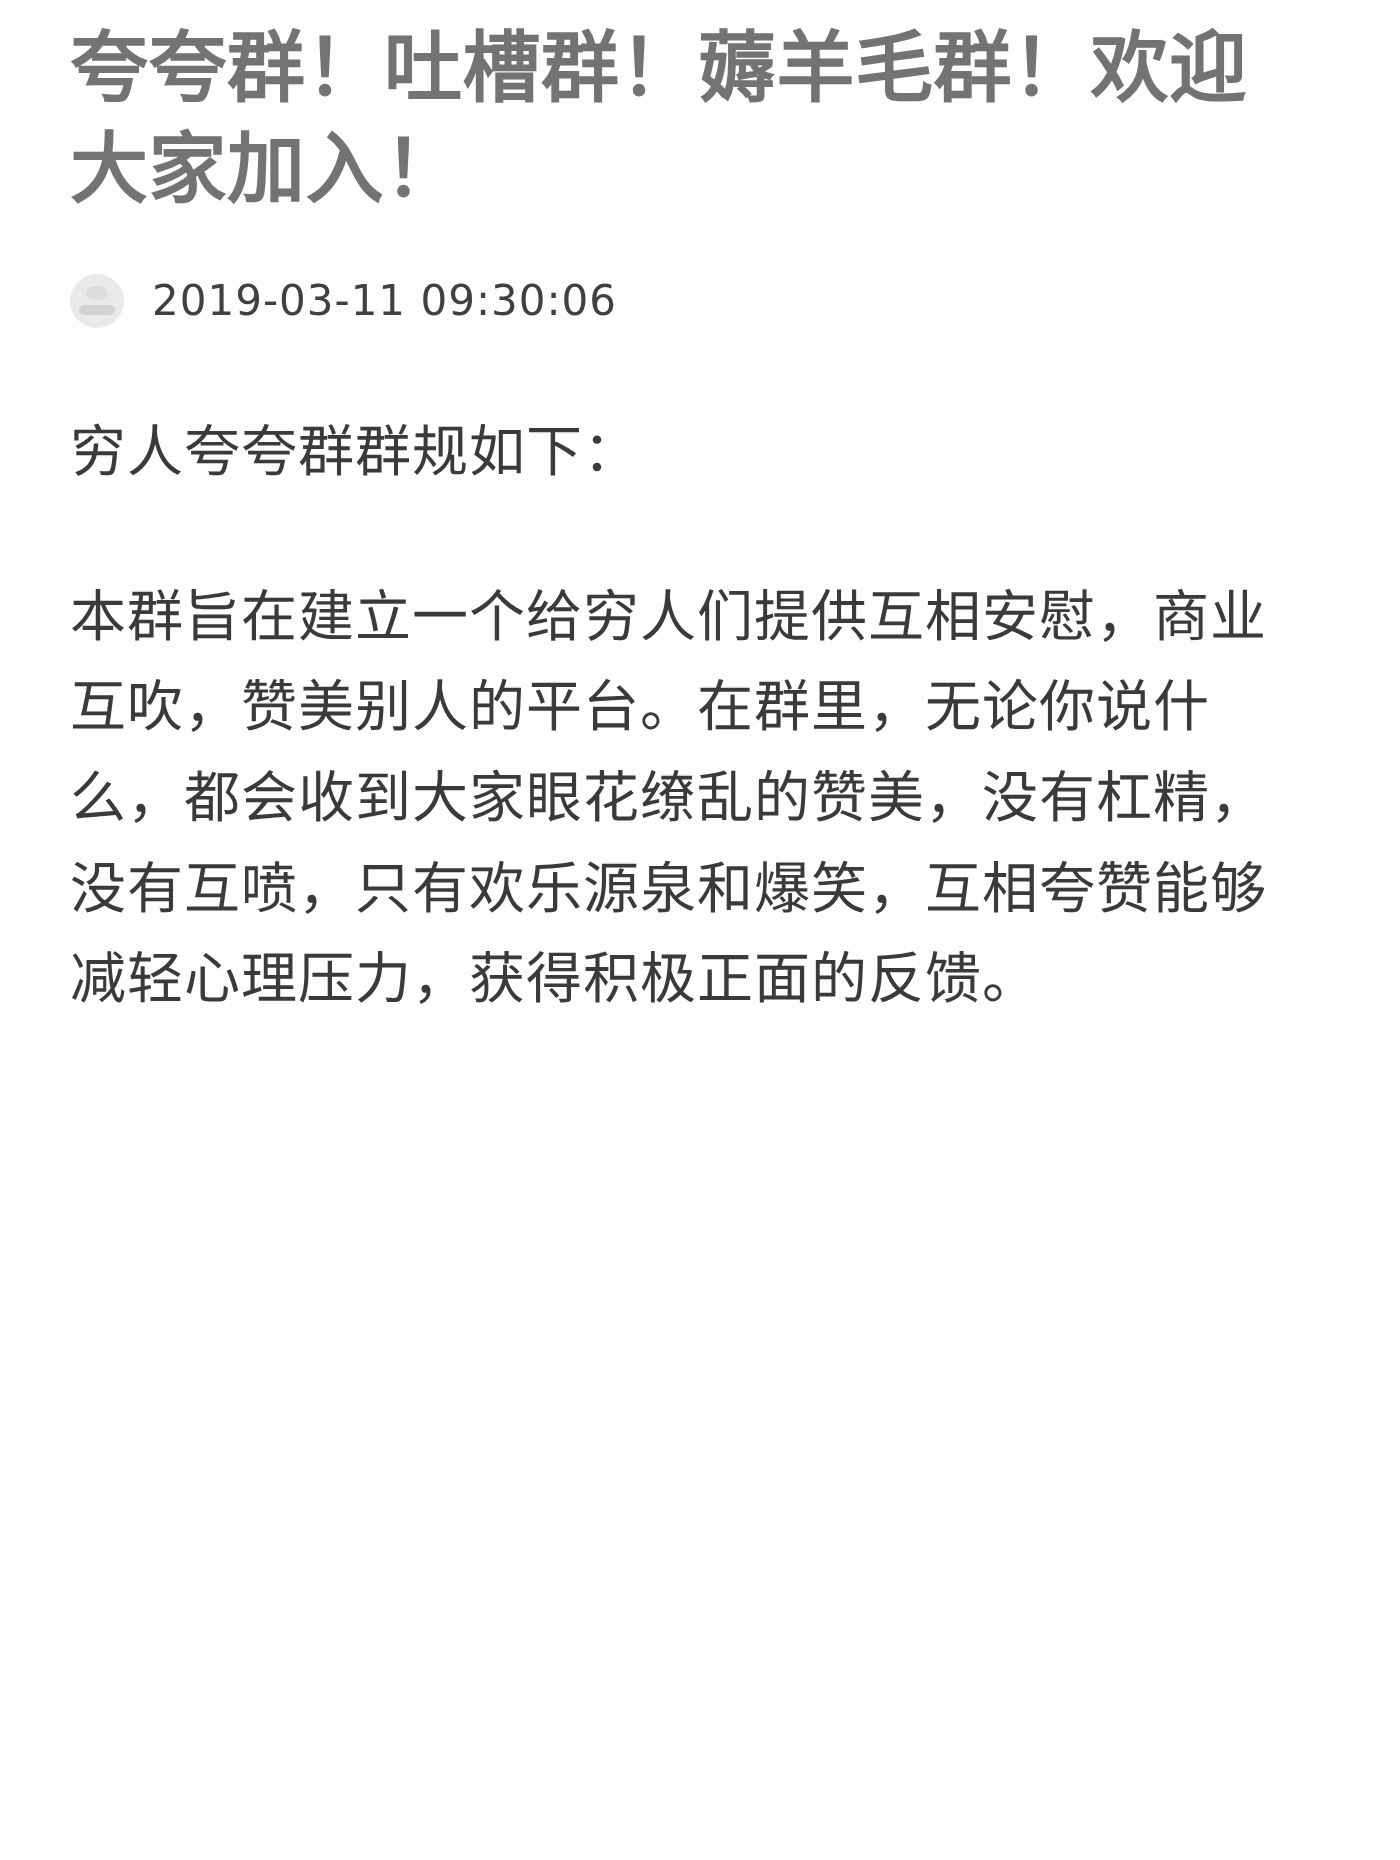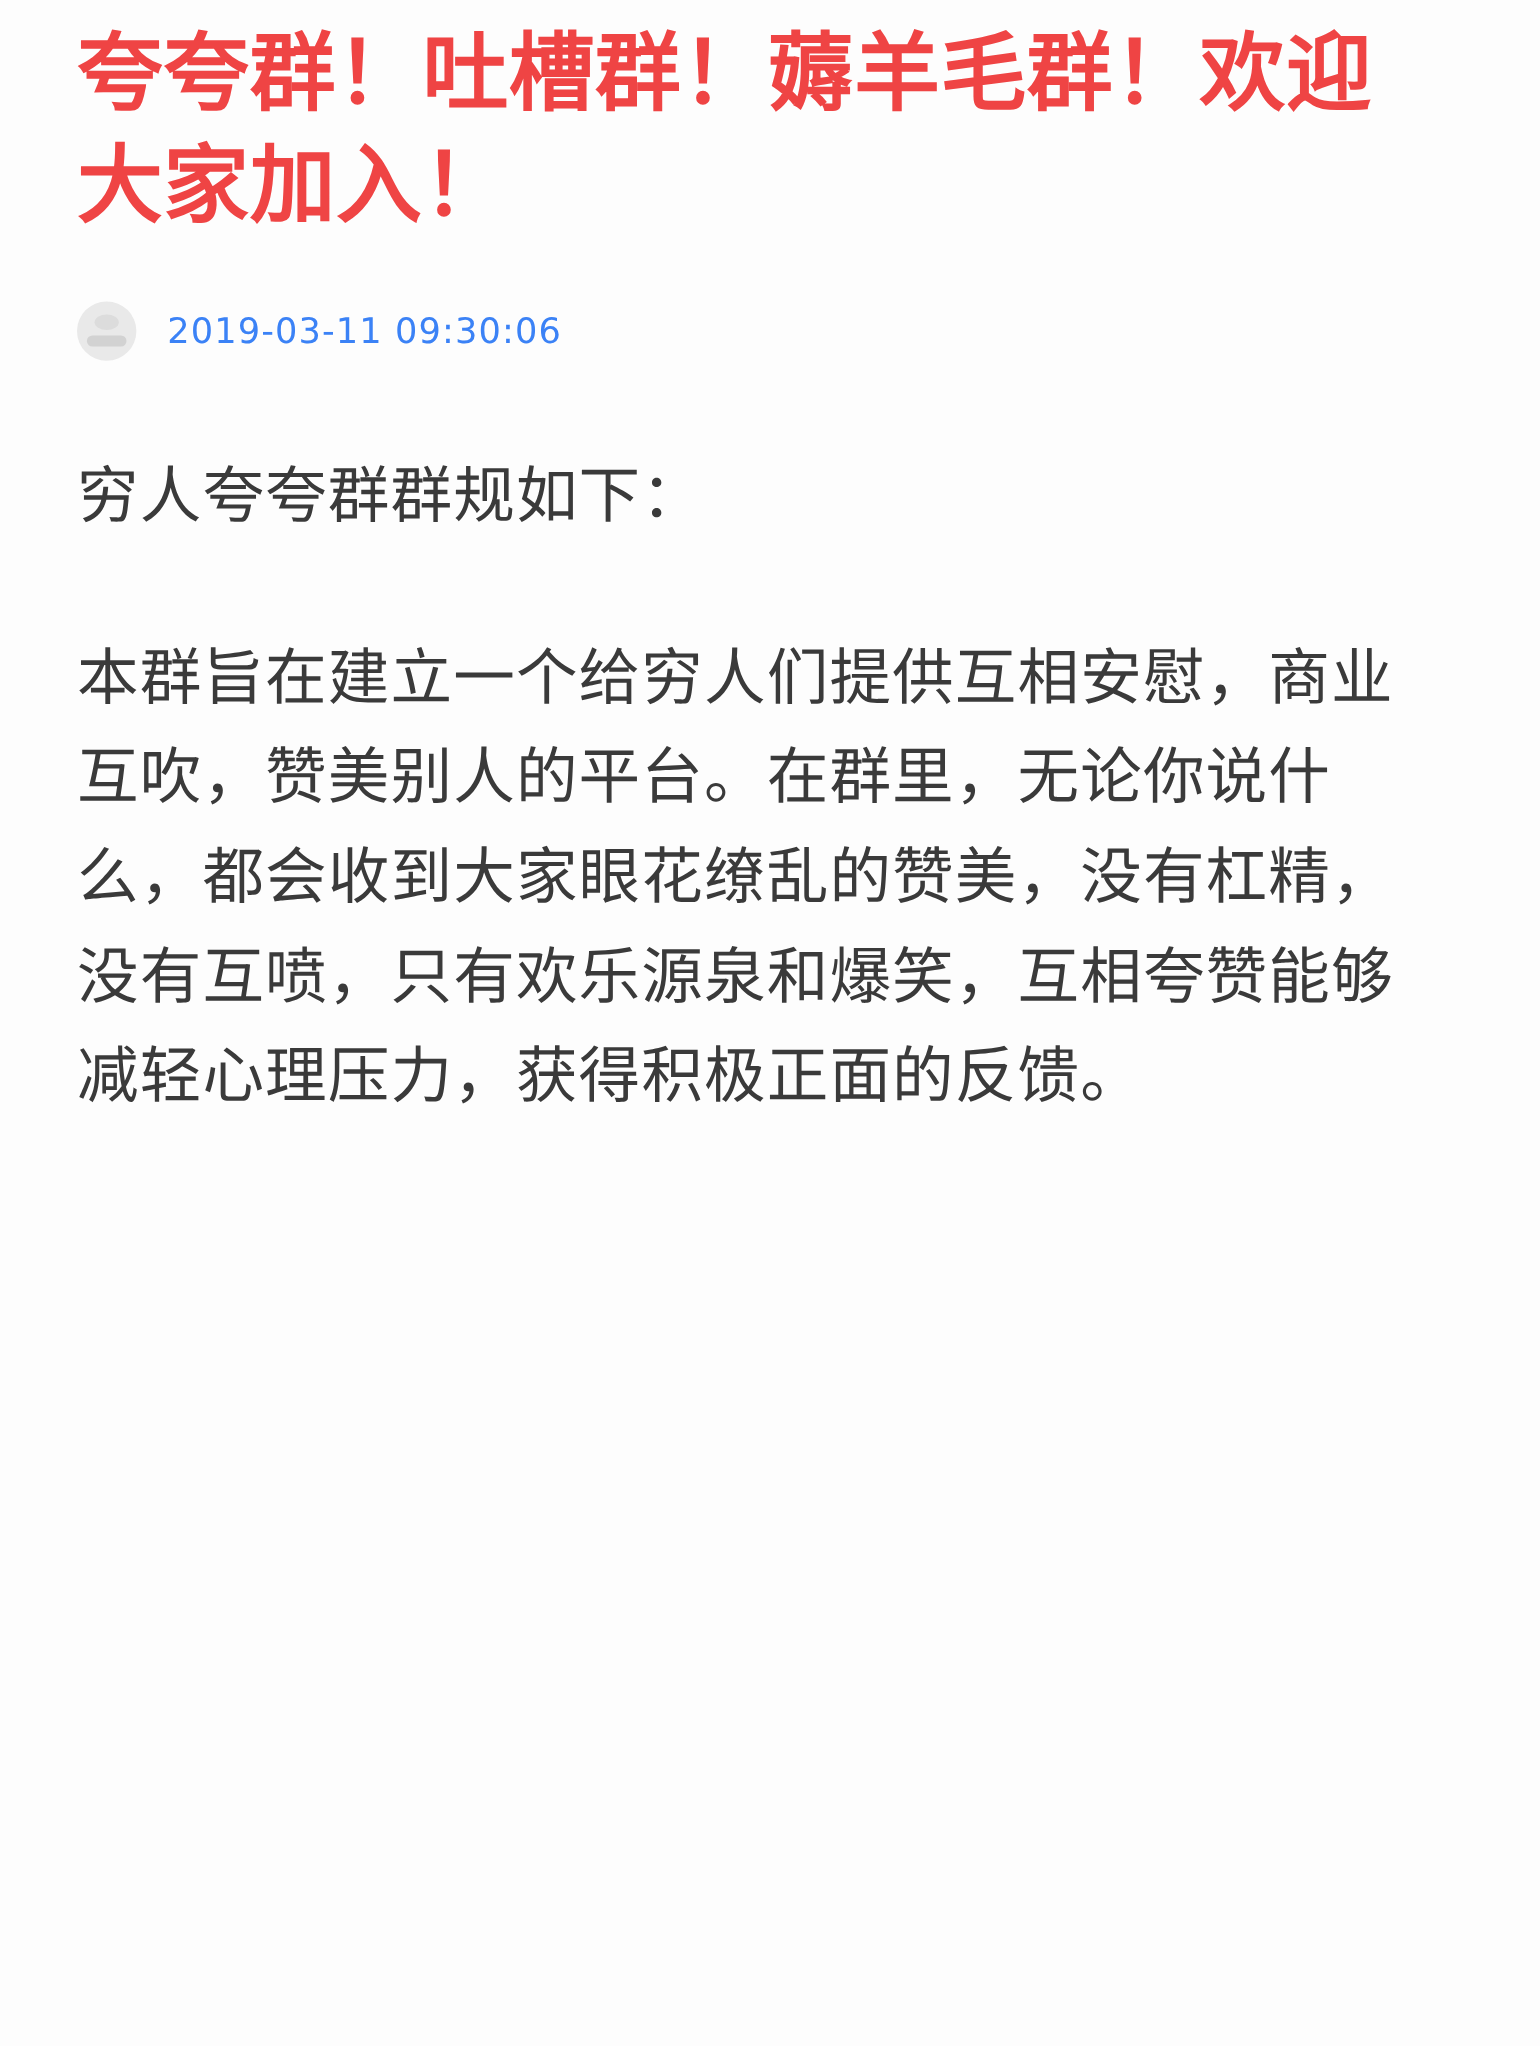--- a/index.html
+++ b/index.html
@@ -19,21 +19,21 @@
     width: 1400px;
     height: 1860px;
     background: #fdfdfd;
     box-sizing: border-box;
     padding: 0 70px 0 70px;
   }
   .article-title {
     font-size: 78px;
     line-height: 1.30;
     font-weight: 700;
-    color: #ef4444;
+    color: #737373;
     letter-spacing: 0.5px;
     margin: 0;
     padding-top: 18px;
     width: 1180px;
   }
   .meta-row {
     display: flex;
     align-items: center;
     margin-top: 52px;
     height: 56px;
@@ -62,22 +62,22 @@
     position: absolute;
     left: 16px;
     top: 12px;
     width: 22px;
     height: 14px;
     background: #dcdcdc;
     border-radius: 50%;
   }
   .meta-date {
     margin-left: 28px;
-    font-size: 32px;
-    color: #3b82f6;
+    font-size: 42px;
+    color: #404040;
     letter-spacing: 1px;
     white-space: nowrap;
   }
   .body-block {
     margin-top: 78px;
   }
   .para {
     font-size: 56px;
     line-height: 1.62;
     color: #3a3a3a;

